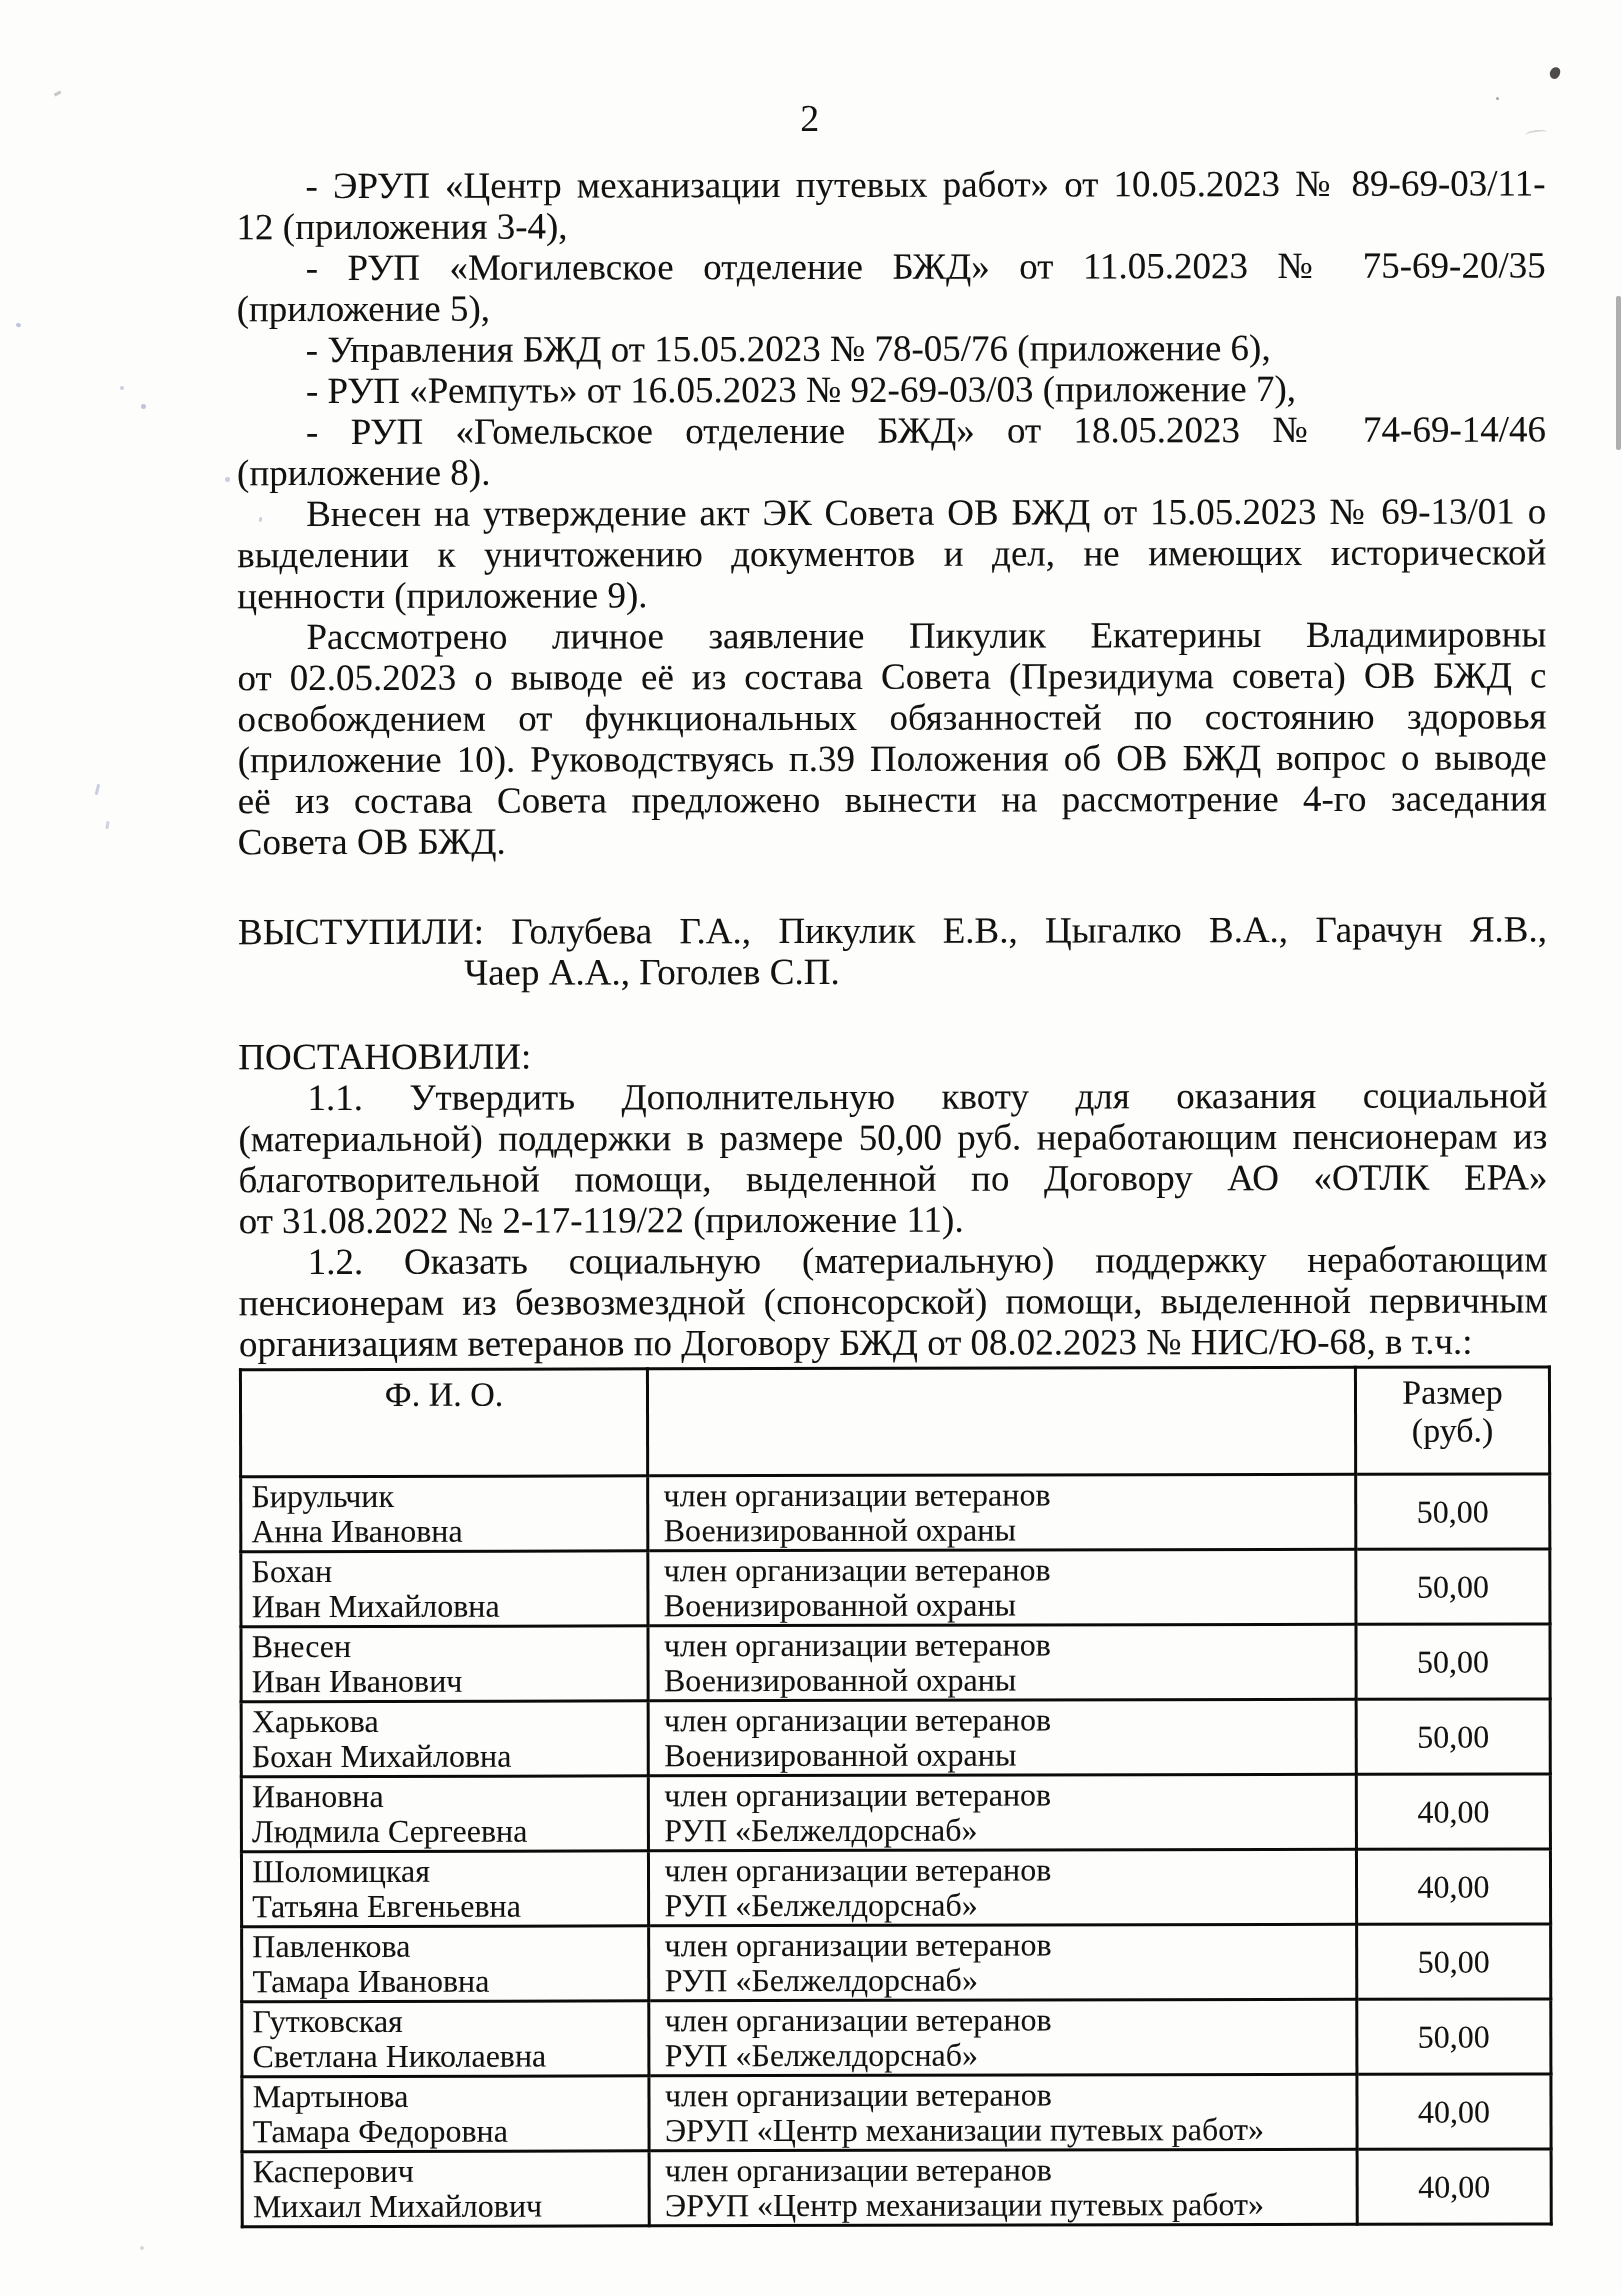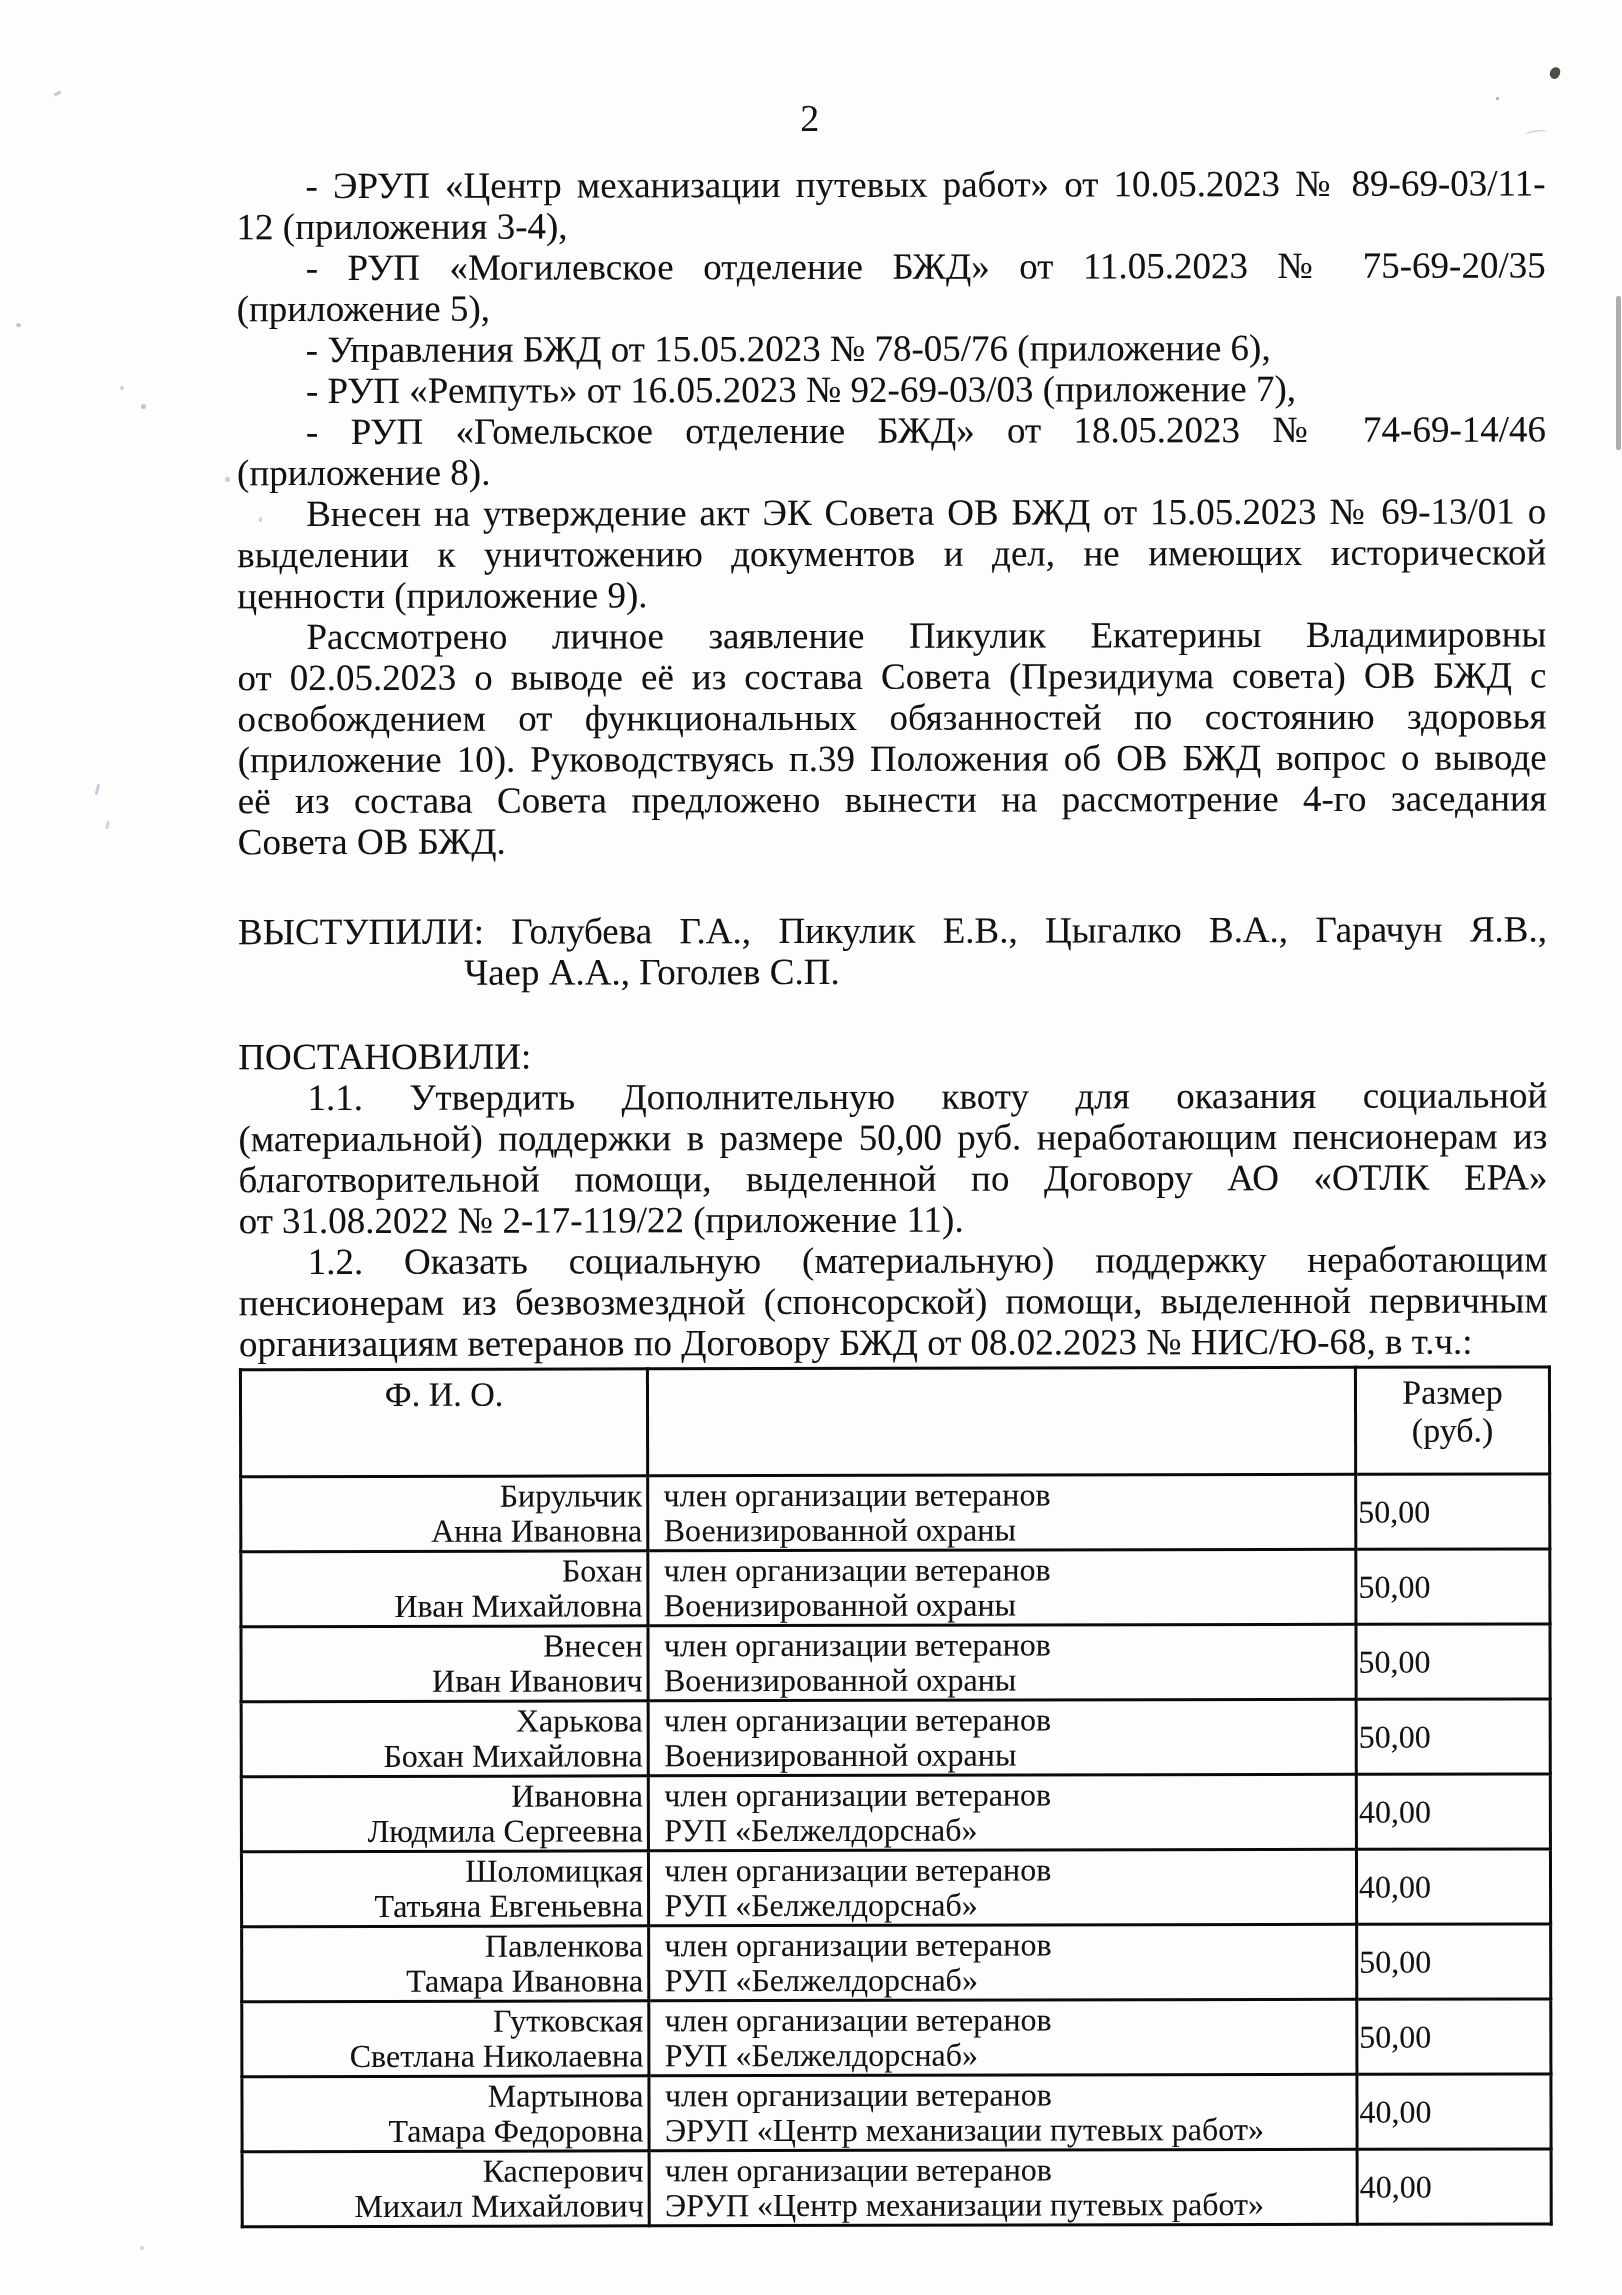--- a/index.html
+++ b/index.html
@@ -52,23 +52,23 @@
   table.support th {
     font-size:34px; line-height:38px;
     text-align:center; vertical-align:top;
     padding-top:5.2px; height:98px;
   }
   table.support td {
     font-size:32px; line-height:35px;
     vertical-align:middle;
     height:67px;
   }
-  td.name { padding-left:9.2px; padding-right:4px; text-align:right; }
+  td.name { padding-left:9.2px; padding-right:4px; text-align:left; }
   td.desc { padding-left:14.4px; padding-right:5.2px; text-align:left; }
-  td.amt  { text-align:left; }
+  td.amt  { text-align:center; }
   
   .art { position:absolute; pointer-events:none; }
   .a-inkdot   { left:1550px; top:67px;  width:9.8px; height:11.8px; background:#2f2c28; border-radius:60% 45% 55% 50%; opacity:.85; transform:rotate(15deg); }
   .a-speck1   { left:1496px; top:97px;  width:3.3px;  height:3.3px;  background:#6b6b6b; border-radius:50%; opacity:.6; }
   .a-curl     { left:1525px; top:130px;  width:22px; height:5.2px;  border-top:2px solid #b9b9b4; border-radius:50%; opacity:.55; transform:rotate(-8deg); }
   .a-graytick { left:54px;   top:92px;  width:7.2px; height:2.6px;  background:#9d9d9d; opacity:.55; transform:rotate(-28deg); }
   .a-blue1    { left:15.7px;   top:323px;  width:4.6px;  height:3.9px;  background:#8d96c2; border-radius:50%; opacity:.55; transform:rotate(20deg); }
   .a-blue2    { left:120px;  top:386px;  width:3.9px;  height:3.9px;  background:#969ec8; border-radius:50%; opacity:.5; }
   .a-blue3    { left:141px;  top:404px;  width:5.2px;  height:4.6px;  background:#8d96c2; border-radius:50%; opacity:.55; }
   .a-blue4    { left:225px;  top:477px;  width:4.6px;  height:4.6px;  background:#969ec8; border-radius:50%; opacity:.5; }

